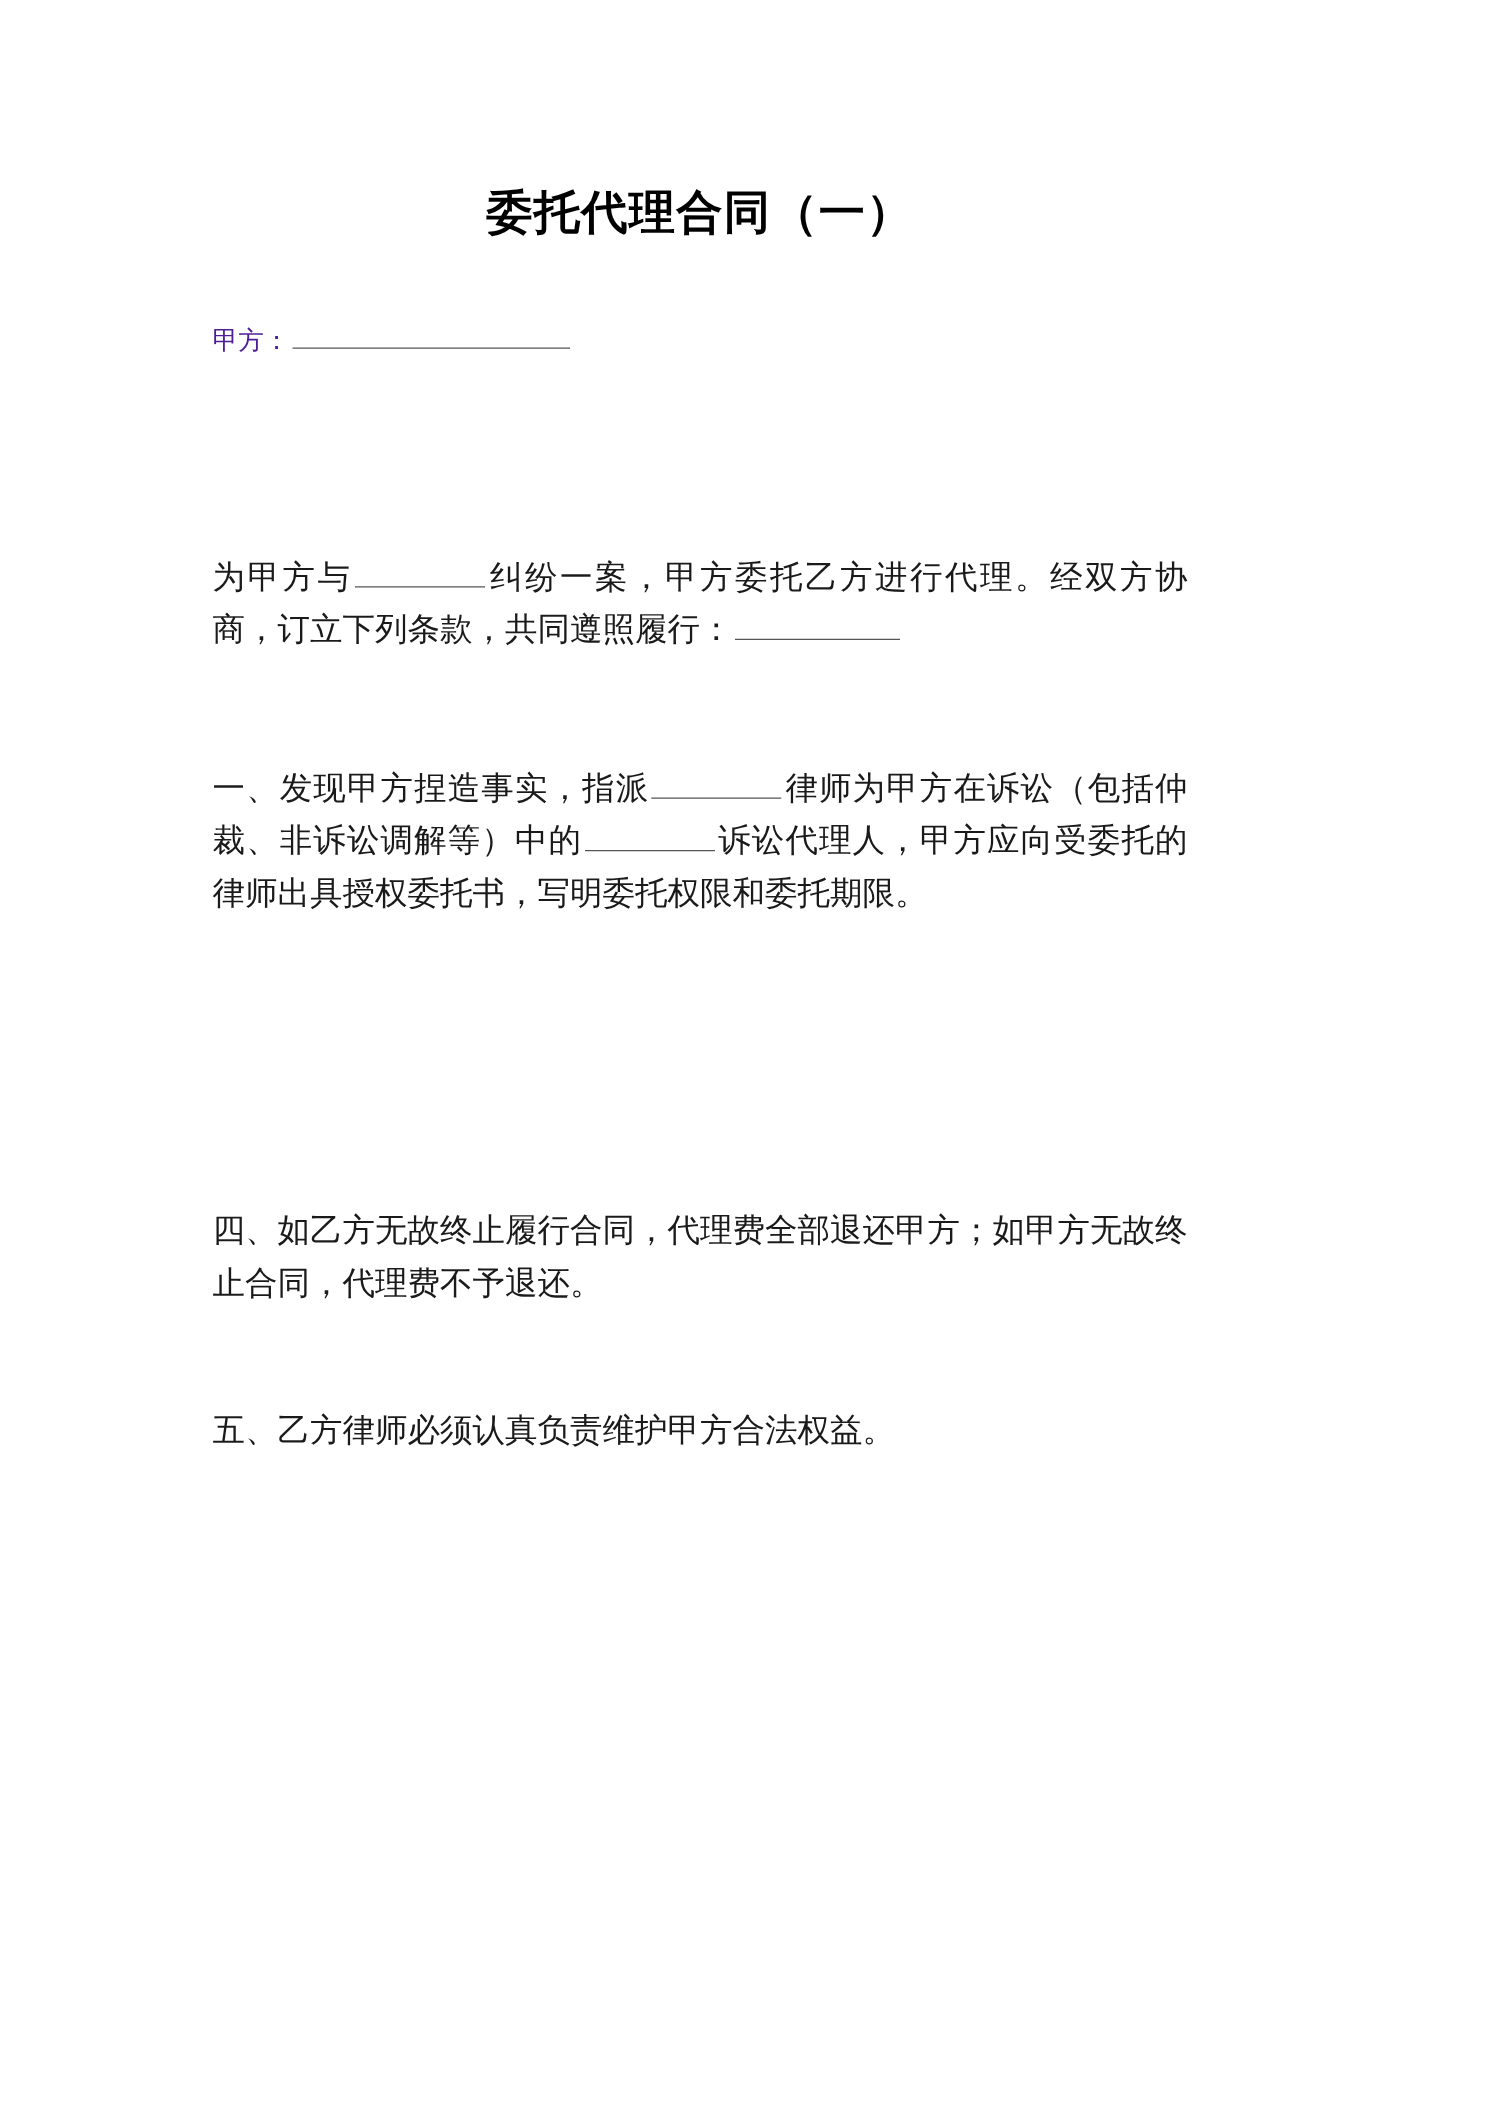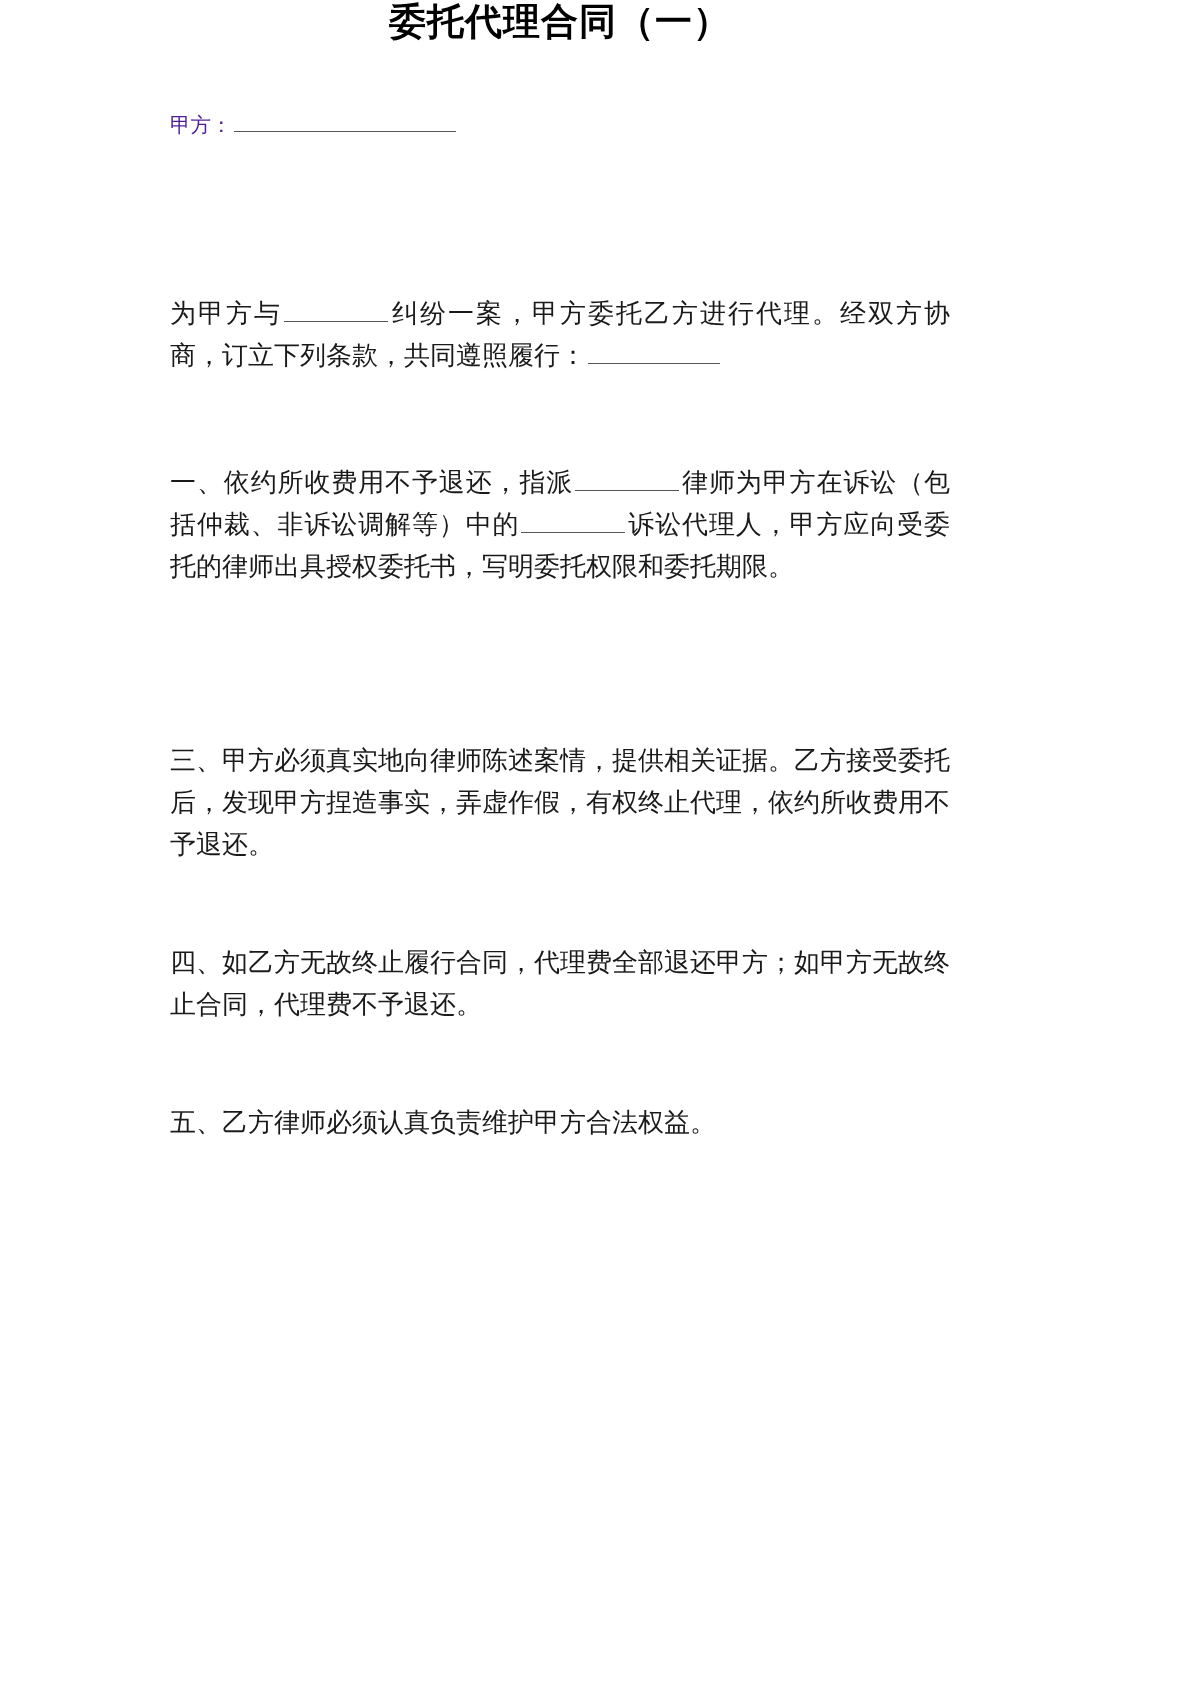--- a/index.html
+++ b/index.html
@@ -25,20 +25,21 @@
     width: 780px;
   }
   .doc-title {
     text-align: center;
     font-family: "DejaVu Sans", "Liberation Sans", sans-serif;
     font-weight: bold;
     font-size: 37px;
     letter-spacing: 1px;
     color: #000000;
     margin: 0;
+    padding-top: 148px;
     padding-bottom: 0;
     line-height: 1.2;
   }
   .spacer-title {
     height: 62px;
   }
   .party-line {
     font-size: 20.5px;
     line-height: 1.9;
     margin: 0;
@@ -85,28 +86,27 @@
 
     <div class="party-gap"></div>
 
 
     <div class="gap-intro"></div>
 
     <p class="para"><span>为甲方与</span><span class="blank blank-inline"></span><span>纠纷一案，甲方委托乙方进行代理。经双方协商，订立下列条款，共同遵照履行：</span><span class="blank blank-mid"></span></p>
 
     <div class="gap-clause-lg"></div>
 
-    <p class="para"><span>一、</span><span>依约所收费用不予退还，指派</span><span class="blank blank-inline"></span><span>律师为甲方在诉讼（包括仲裁、非诉讼调解等）中的</span><span class="blank blank-inline"></span><span>诉讼代理人，甲方应向受委托的律师出具授权委托书，写明委托权限和委托期限。</span></p>
+    <p class="para"><span>一、</span><span>发现甲方捏造事实，指派</span><span class="blank blank-inline"></span><span>律师为甲方在诉讼（包括仲裁、非诉讼调解等）中的</span><span class="blank blank-inline"></span><span>诉讼代理人，甲方应向受委托的律师出具授权委托书，写明委托权限和委托期限。</span></p>
 
     <div class="gap-clause"></div>
 
 
     <div class="gap-clause"></div>
 
-    <p class="para"><span>三、</span><span>甲方必须真实地向律师陈述案情，提供相关证据。乙方接受委托后，发现甲方捏造事实，弄虚作假，有权终止代理，依约所收费用不予退还。</span></p>
 
     <div class="gap-clause"></div>
 
     <p class="para"><span>四、</span><span>如乙方无故终止履行合同，代理费全部退还甲方；如甲方无故终止合同，代理费不予退还。</span></p>
 
     <div class="gap-clause"></div>
 
     <p class="para"><span>五、</span><span>乙方律师必须认真负责维护甲方合法权益。</span></p>
 
     <div class="gap-clause"></div>

